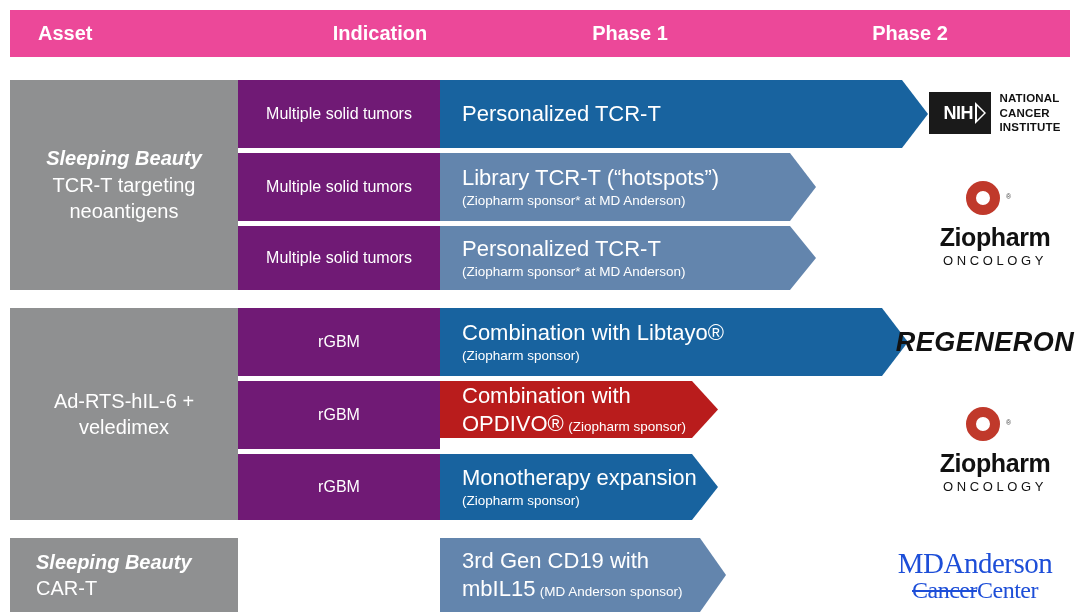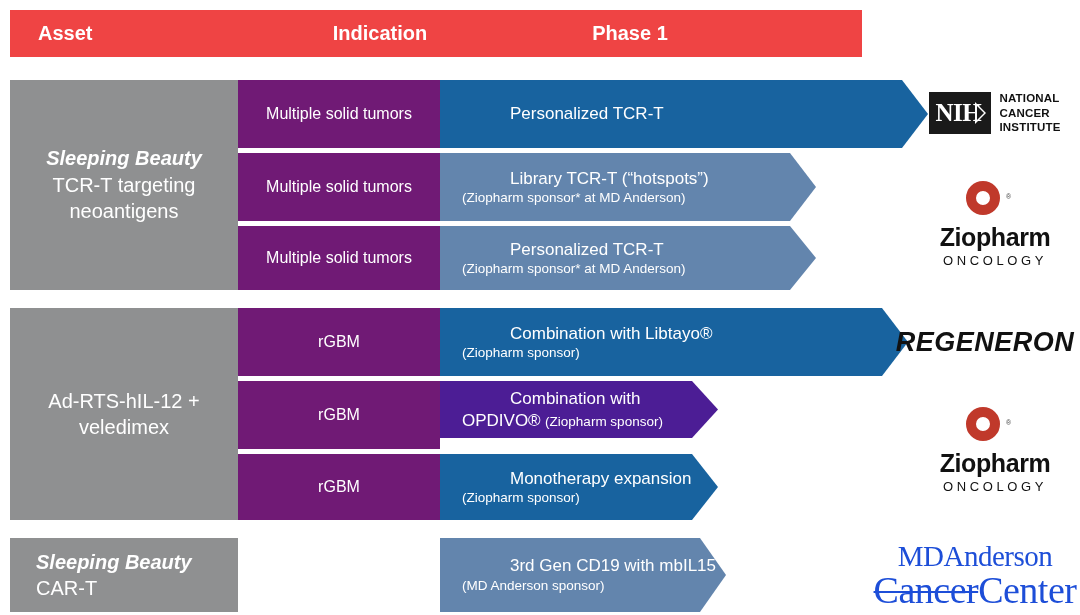--- a/index.html
+++ b/index.html
@@ -21,23 +21,23 @@
     left: 0; top: 0;
     width: 1080px;
     height: 615px;
   }
 
   
   .header-bar {
     position: absolute;
     left: 10px;
     top: 10px;
-    width: 852px;
+    width: 1060px;
     height: 47px;
-    background: #ef4444;
+    background: #ec4899;
   }
   .header-cell {
     position: absolute;
     top: 0;
     height: 47px;
     line-height: 47px;
     color: #ffffff;
     font-size: 20px;
     font-weight: bold;
     white-space: nowrap;
@@ -105,23 +105,22 @@
     top: 0;
     color: #ffffff;
     box-sizing: border-box;
     display: flex;
     flex-direction: column;
     justify-content: center;
     padding-left: 22px;
     clip-path: polygon(0 0, calc(100% - 26px) 0, 100% 50%, calc(100% - 26px) 100%, 0 100%);
   }
   .arrow .l1 {
-    font-size: 17px;
+    font-size: 22px;
     line-height: 1.26;
-    margin-left: 48px;
   }
   .arrow .l2 {
     font-size: 13.5px;
     line-height: 1.3;
   }
   .arrow .l2.inline { display: inline; }
   .arrow .l1.inline { display: inline; }
 
   
   .partner {
@@ -134,25 +133,25 @@
   
   .nih-logo { display: flex; align-items: center; gap: 8px; }
   .nih-mark {
     position: relative;
     width: 62px; height: 42px;
     background: #1a1a1a;
     display: flex; align-items: center;
   }
   .nih-mark .nih-txt {
     color: #ffffff;
-    font-size: 25px;
+    font-size: 18px;
     font-weight: bold;
     letter-spacing: -0.5px;
-    margin-left: 6px;
-    font-family: Liberation Serif, serif;
+    margin-left: 14px;
+    font-family: Liberation Sans, sans-serif;
   }
   .nih-mark .nih-chev {
     position: absolute;
     right: 5px; top: 50%;
     transform: translateY(-50%);
     width: 0; height: 0;
     border-top: 11px solid transparent;
     border-bottom: 11px solid transparent;
     border-left: 11px solid #ffffff;
   }
@@ -232,21 +231,21 @@
   }
 
   
   .mda-logo {
     font-family: "Liberation Serif", serif;
     color: #1d4ed8;
     text-align: center;
     line-height: 1.0;
   }
   .mda-l1 { font-size: 29px; letter-spacing: -0.5px; white-space: nowrap; }
-  .mda-l2 { font-size: 38px; letter-spacing: -0.5px; white-space: nowrap; text-align: center; }
+  .mda-l2 { font-size: 24px; letter-spacing: -0.5px; white-space: nowrap; text-align: center; }
   .mda-strike { text-decoration: line-through; text-decoration-thickness: 2px; }
 </style>
 </head>
 <body>
 
 <div id="pipeline">
 
   <div class="header-bar">
     <div class="header-cell hc-asset">Asset</div>
     <div class="header-cell hc-indication">Indication</div>
@@ -311,35 +310,35 @@
         <div class="zio-name">Ziopharm</div>
         <div class="zio-sub">ONCOLOGY</div>
       </div>
     </div>
   </div>
 
   <div class="section" style="top:308px; height:212px;">
 
     <div class="asset-block" style="height:212px;">
       <div class="asset-text">
-        <span>Ad-RTS-hIL-12 + veledimex</span>
+        <span>Ad-RTS-hIL-6 + veledimex</span>
       </div>
     </div>
 
     <div class="row" style="top:0px; height:68px;">
       <div class="indication" style="height:68px;">rGBM</div>
       <div class="arrow" style="height:68px; width:468px; background:#18639f;">
         <div class="l1">Combination with Libtayo®</div>
         <div class="l2">(Ziopharm sponsor)</div>
       </div>
     </div>
 
     <div class="row" style="top:73px; height:68px;">
       <div class="indication" style="height:68px;">rGBM</div>
-      <div class="arrow" style="height:57px; width:278px; background:#4c1d95;">
+      <div class="arrow" style="height:57px; width:278px; background:#b91c1c;">
         <div>
           <span class="l1 inline">Combination with OPDIVO®</span>
           <span class="l2 inline">(Ziopharm sponsor)</span>
         </div>
       </div>
     </div>
 
     <div class="row" style="top:146px; height:66px;">
       <div class="indication" style="height:66px;">rGBM</div>
       <div class="arrow" style="height:66px; width:278px; background:#18639f;">

